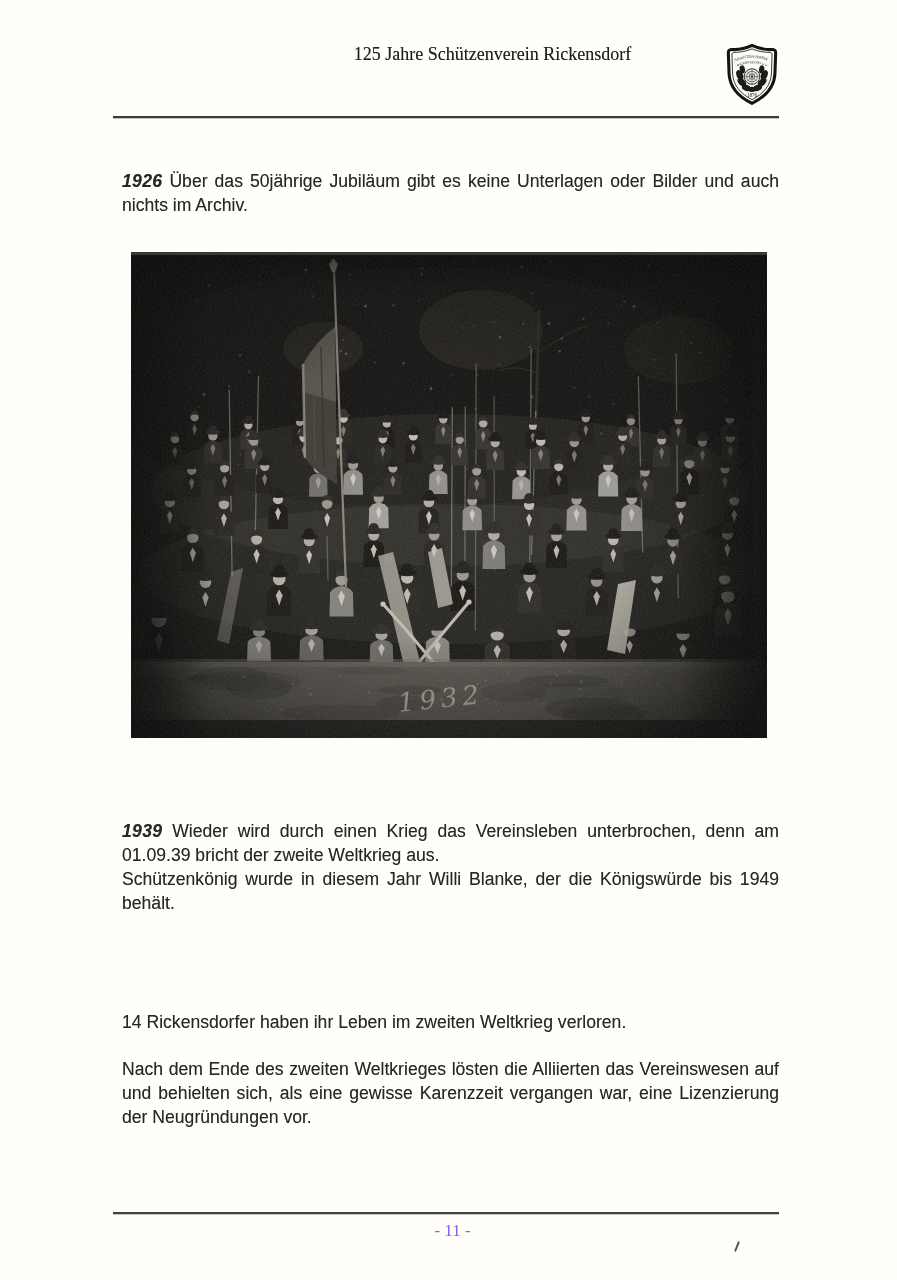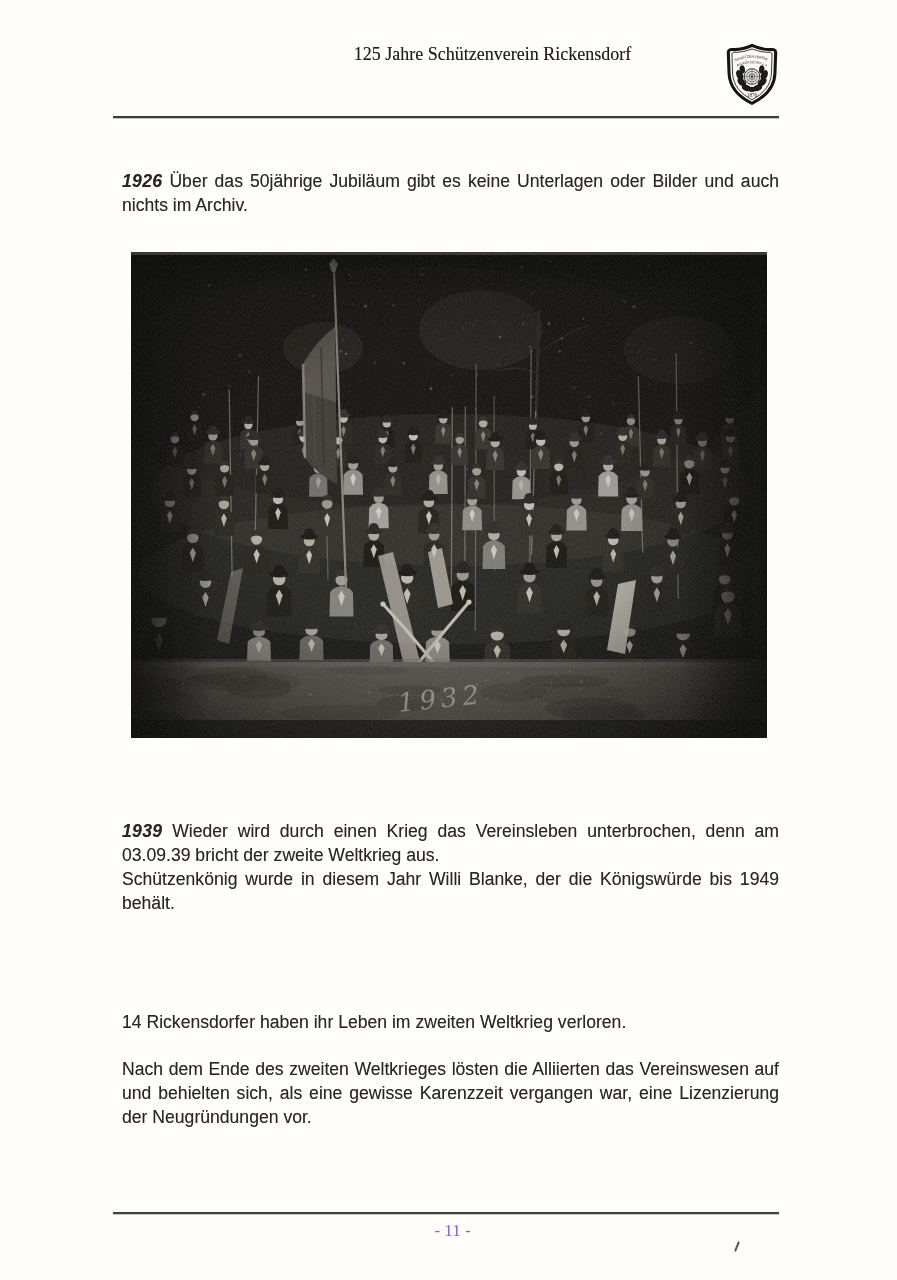--- a/index.html
+++ b/index.html
@@ -507,21 +507,21 @@
       <rect x="0" y="0" width="636" height="486" fill="url(#vg)"></rect>
       <rect x="0" y="0" width="80" height="486" fill="url(#ldark)"></rect>
       <rect x="551" y="0" width="85" height="486" fill="url(#rdark)"></rect>
       <rect x="0" y="0" width="636" height="42" fill="url(#tdark)"></rect>
       <rect x="0" y="0" width="636" height="3" fill="#8a8a85" opacity=".3"></rect>
       <rect x="0" y="0" width="636" height="486" filter="url(#grain)" opacity=".55"></rect>
     </svg>
   </div>
 
 
-  <p class="para" id="p1939"><span class="year">1939</span> <span>Wieder wird durch einen Krieg das Vereinsleben unterbrochen, denn am 03.09.39 bricht der zweite Weltkrieg aus.</span><br><span>Schützenkönig wurde in diesem Jahr Willi Blanke, der die Königswürde bis 1949 behält.</span></p>
+  <p class="para" id="p1939"><span class="year">1939</span> <span>Wieder wird durch einen Krieg das Vereinsleben unterbrochen, denn am 01.09.39 bricht der zweite Weltkrieg aus.</span><br><span>Schützenkönig wurde in diesem Jahr Willi Blanke, der die Königswürde bis 1949 behält.</span></p>
 
   <p class="para" id="pEinheit"><br></p>
 
   <p class="para" id="pGefallene"><span>14 Rickensdorfer haben ihr Leben im zweiten Weltkrieg verloren.</span></p>
 
   <p class="para" id="pNach"><span>Nach dem Ende des zweiten Weltkrieges lösten die Alliierten das Vereinswesen auf und behielten sich, als eine gewisse Karenzzeit vergangen war, eine Lizenzierung der Neugründungen vor.</span></p>
 
   <div class="rule rule-bottom"></div>
   <div class="page-num">- 11 -</div>
   <div class="stray-mark"></div>

